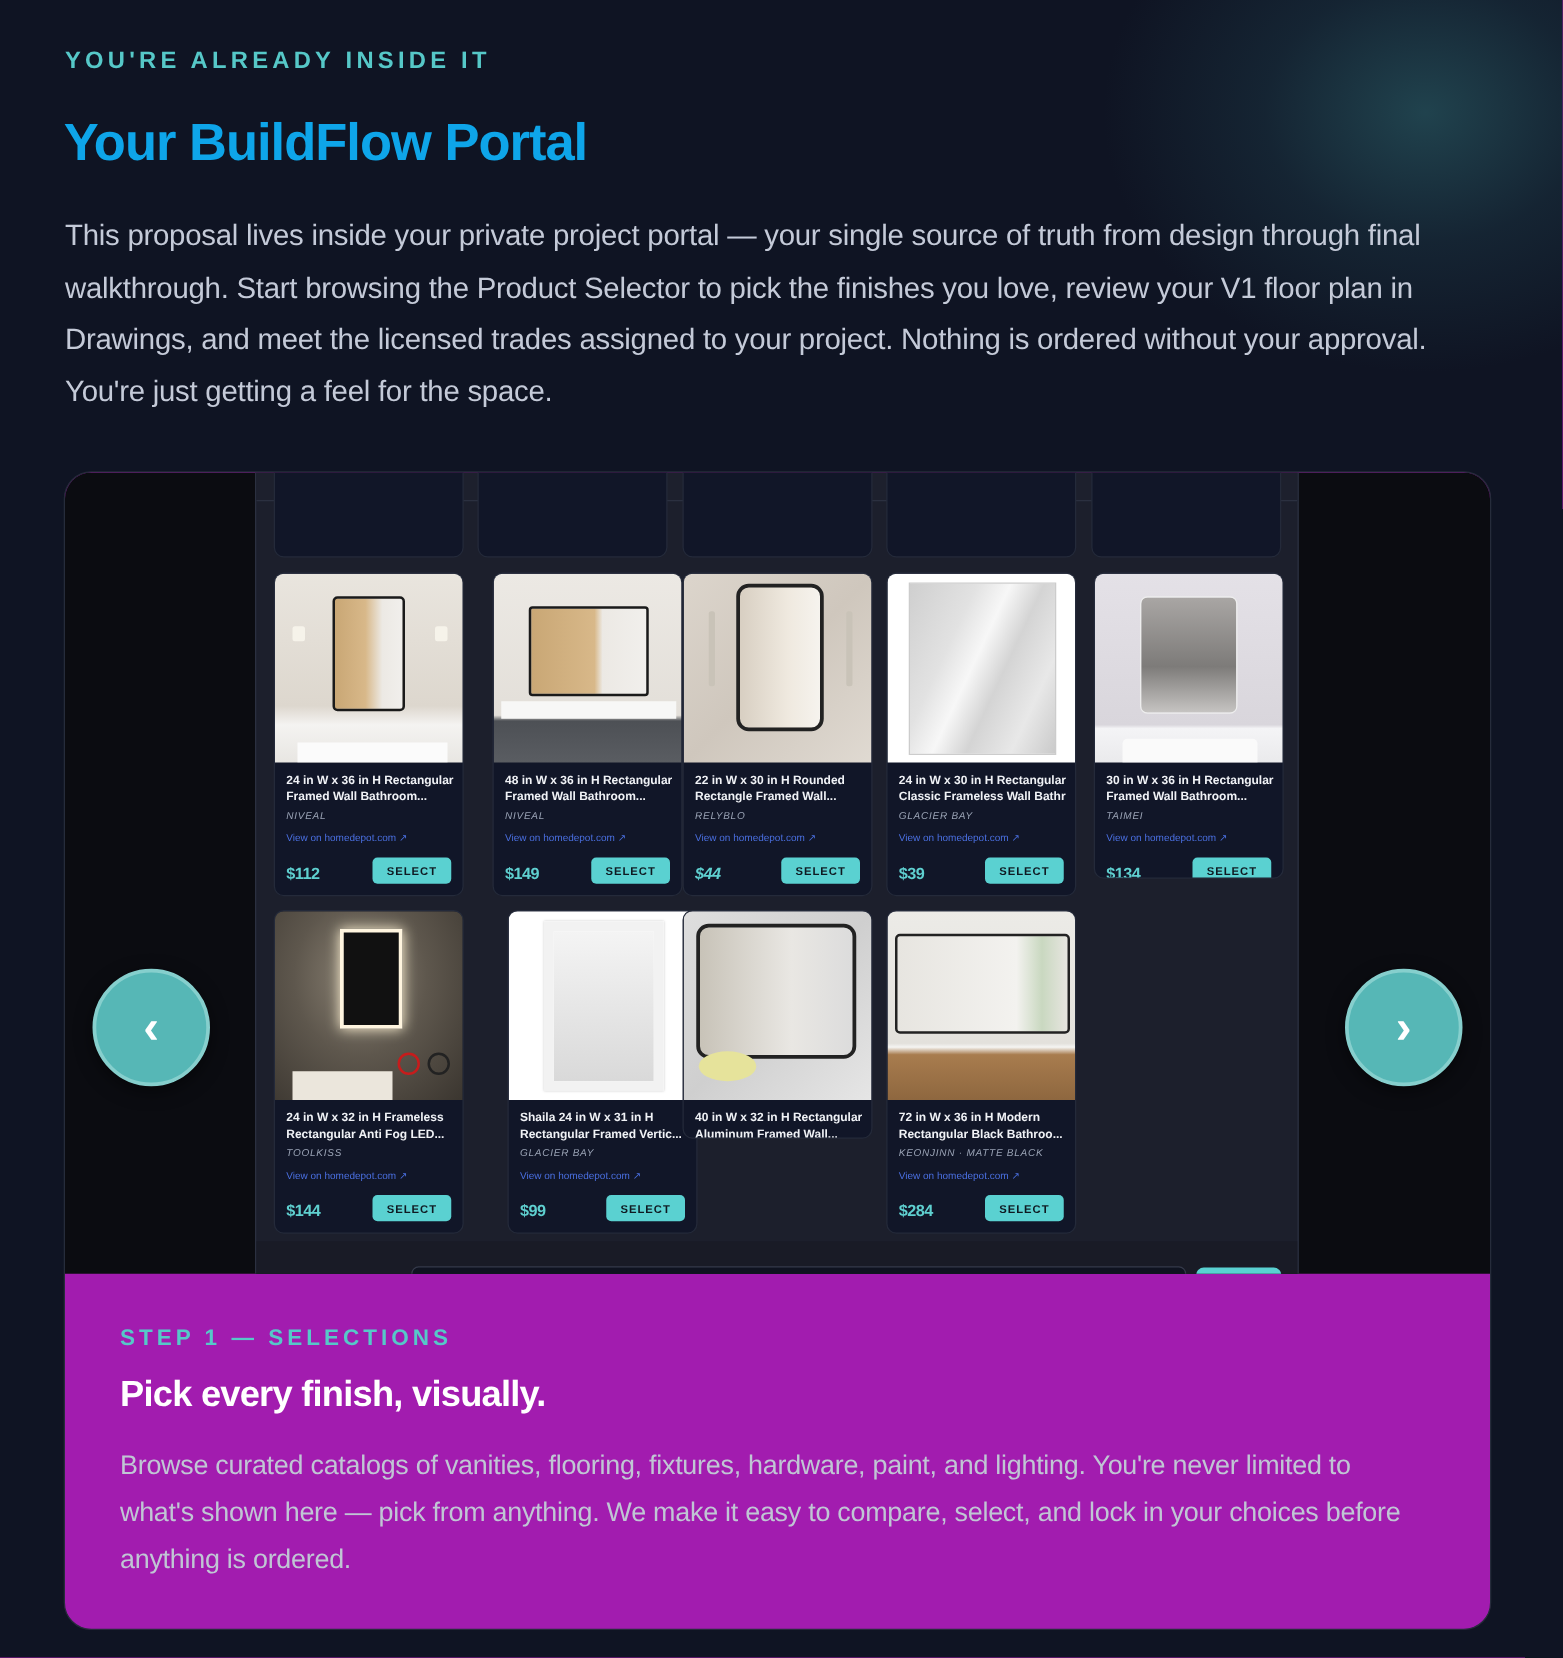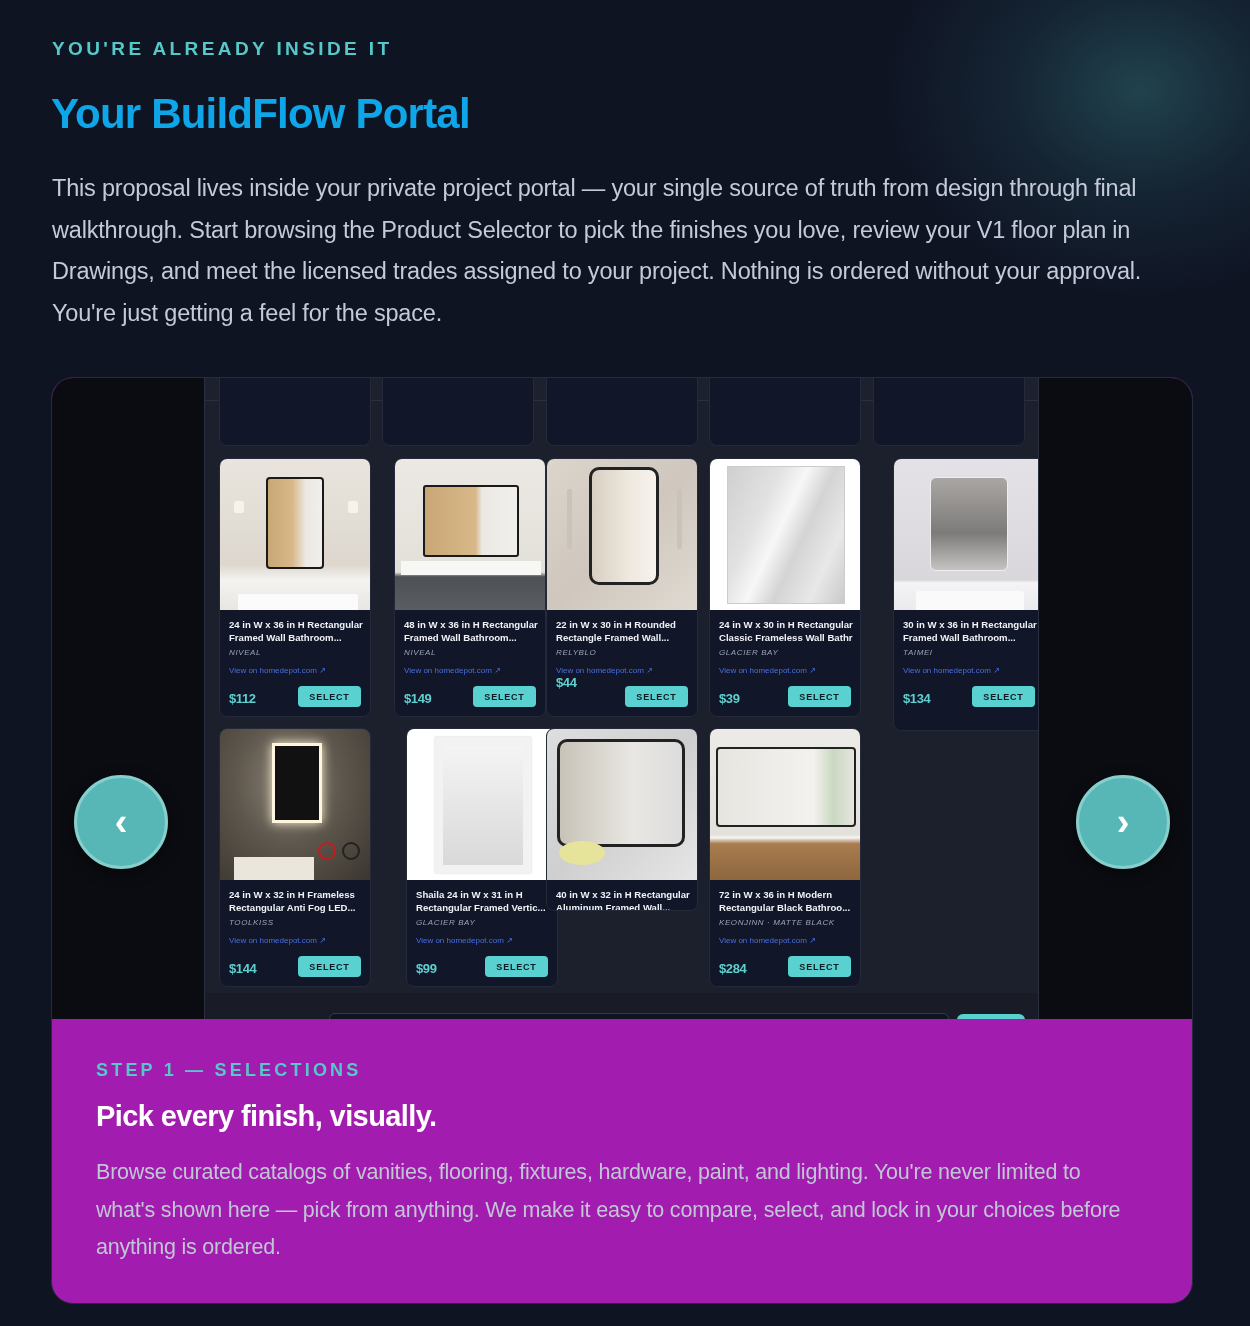--- a/index.html
+++ b/index.html
@@ -187,37 +187,37 @@
             <div style="position:absolute;left:42px;top:8px;width:70px;height:118px;border:3px solid #222;border-radius:10px;background:linear-gradient(90deg,#d8cfc2 0%,#efe9df 60%,#f6f3ee 100%);"></div>
             <div style="position:absolute;left:20px;top:30px;width:5px;height:60px;background:#c9c3b8;border-radius:2px;"></div>
             <div style="position:absolute;left:130px;top:30px;width:5px;height:60px;background:#c9c3b8;border-radius:2px;"></div>
           </div>
           <div class="pname">
               <div>22 in W x 30 in H Rounded</div>
               <div>Rectangle Framed Wall...</div>
             </div>
           <div class="pbrand">RELYBLO</div>
           <div class="plink">View on homedepot.com ↗</div>
-          <span class="pprice" style="top:216px;">$44</span>
+          <span class="pprice" style="top:232px;font-style:italic;">$44</span>
           <div class="psel" style="top:227px;">SELECT</div>
         </div>
         <div class="pcard" style="left:490px;top:80px;height:259px;">
           <div class="pimg" style="background:#ffffff;">
             <div style="position:absolute;left:17px;top:7px;width:118px;height:138px;border:1px solid #ccc;background:linear-gradient(115deg,#cfcfcf 0%,#e2e2e2 30%,#f7f7f7 45%,#d4d4d4 60%,#e8e8e8 80%,#cacaca 100%);"></div>
           </div>
           <div class="pname">
               <div>24 in W x 30 in H Rectangular</div>
               <div>Classic Frameless Wall Bathr</div>
             </div>
           <div class="pbrand">GLACIER BAY</div>
           <div class="plink">View on homedepot.com ↗</div>
           <span class="pprice" style="top:232px;">$39</span>
           <div class="psel" style="top:227px;">SELECT</div>
         </div>
-        <div class="pcard" style="left:674px;top:80px;height:273px;">
+        <div class="pcard" style="left:656px;top:80px;height:245px;">
           <div class="pimg" style="background:linear-gradient(180deg,#e4e1e7 0%,#d9d6dc 80%,#f4f4f6 82%,#eaeaec 100%);">
             <div style="position:absolute;left:36px;top:18px;width:78px;height:94px;border:1px solid #eee;border-radius:6px;background:linear-gradient(180deg,#a9a6a4 0%,#7d7b79 60%,#c6c4c2 100%);"></div>
             <div style="position:absolute;left:22px;top:132px;width:108px;height:19px;background:#fafafa;border-radius:4px 4px 0 0;"></div>
           </div>
           <div class="pname">
               <div>30 in W x 36 in H Rectangular</div>
               <div>Framed Wall Bathroom...</div>
             </div>
           <div class="pbrand">TAIMEI</div>
           <div class="plink">View on homedepot.com ↗</div>

